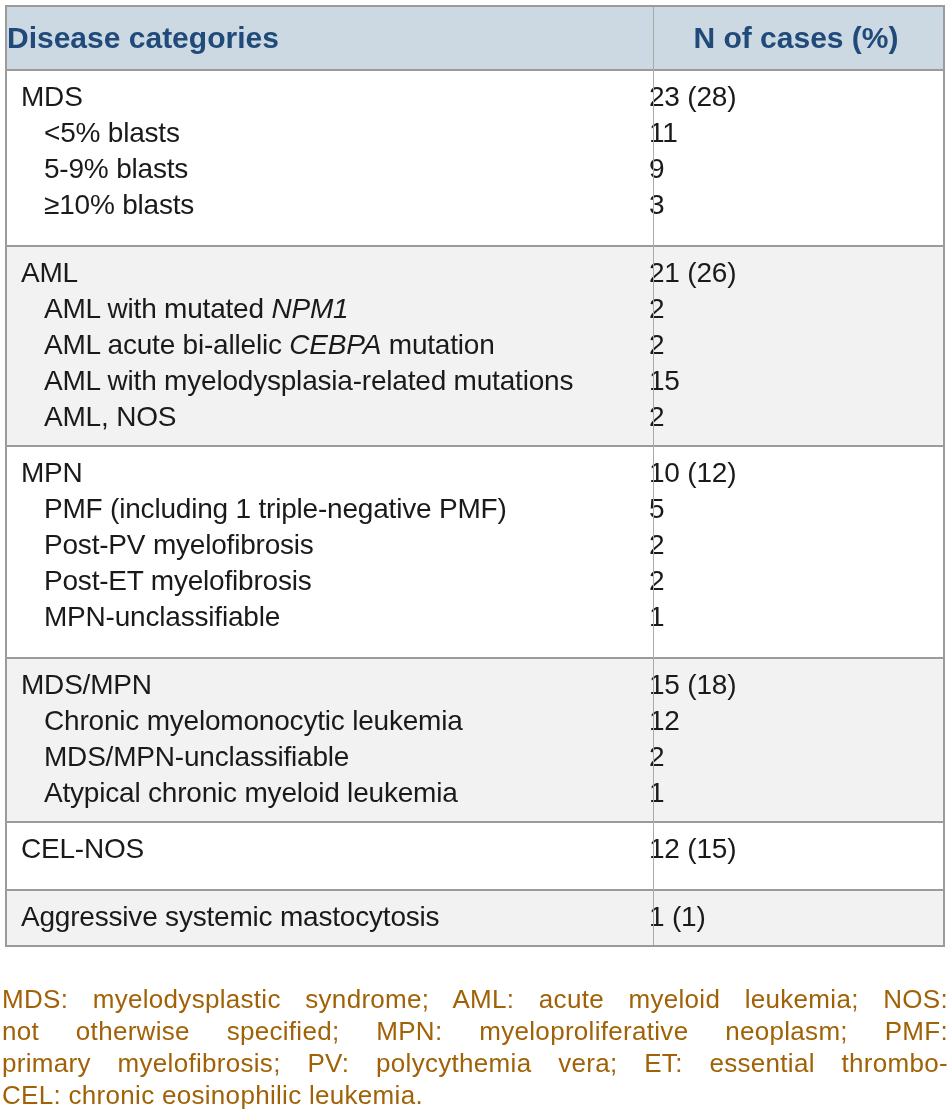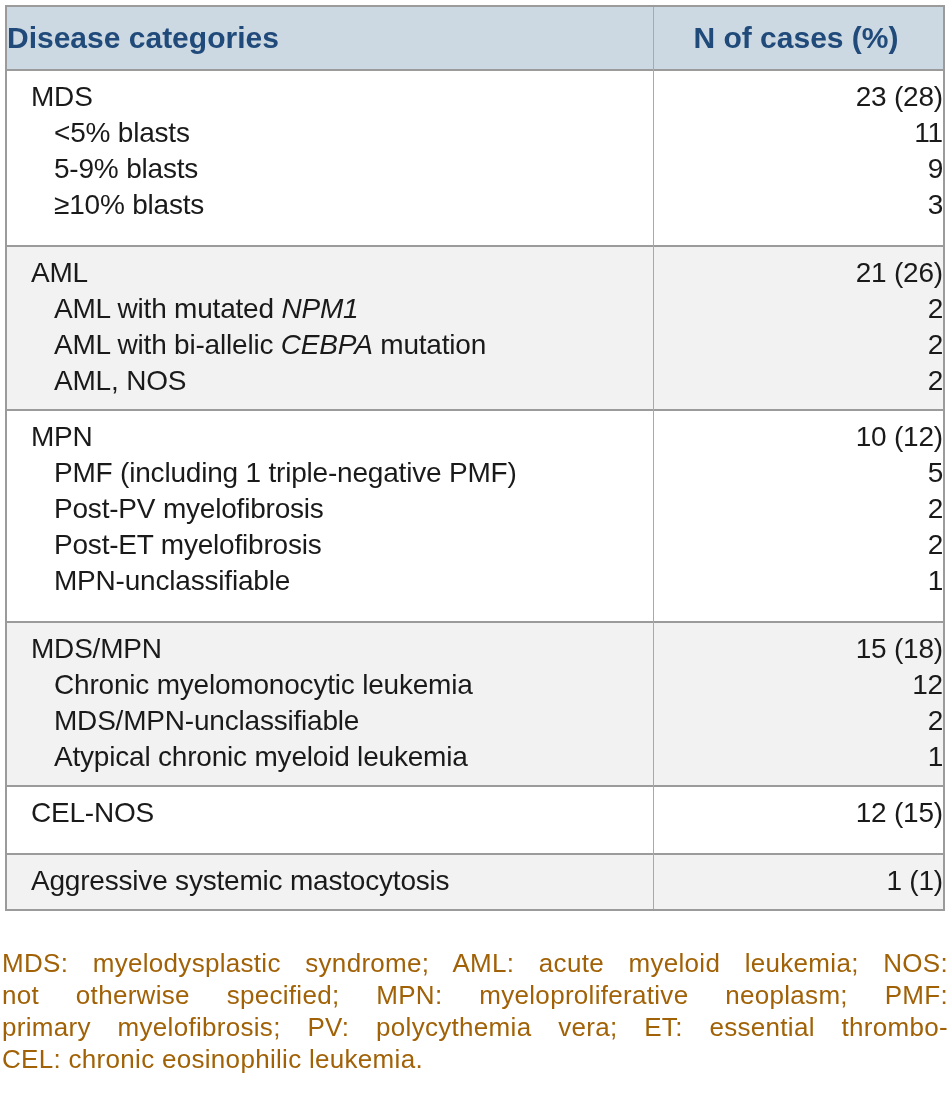--- a/index.html
+++ b/index.html
@@ -36,29 +36,29 @@
     background: #cdd9e2;
     border-bottom: 2px solid #9b9b9b;
     color: #1f4a7a;
     font-size: 30px;
     font-weight: bold;
     letter-spacing: 0;
   }
   .th-label { flex: 1; }
   .th-value { width: 294px; text-align: center; }
 
-  .section { padding: 8px 0 10px 12px; background: #ffffff; }
+  .section { padding: 8px 0 10px 2px; background: #ffffff; }
   .section.alt { background: #f2f2f3; margin-top: 12px; }
   .section + .section { border-top: 2px solid #9b9b9b; }
 
   .row { display: flex; height: 36px; line-height: 36px; font-size: 28px; }
   .cell-label { flex: 1; padding-left: 12px; white-space: nowrap; overflow: hidden; }
   .cell-label.indent { padding-left: 35px; }
   .cell-label i { font-style: italic; }
-  .cell-value { width: 294px; text-align: right; }
+  .cell-value { width: 294px; text-align: left; }
 
   
   .footnote {
     margin: 36px 2px 0 2px;
     width: 946px;
     color: #a16207;
     font-size: 26px;
     line-height: 32px;
     letter-spacing: 0.3px;
   }
@@ -100,22 +100,26 @@
     <div class="section alt">
       <div class="row">
         <div class="cell-label">AML</div>
         <div class="cell-value">21 (26)</div>
       </div>
       <div class="row">
         <div class="cell-label indent"><span>AML with mutated </span><i>NPM1</i><span></span></div>
         <div class="cell-value">2</div>
       </div>
       <div class="row">
-        <div class="cell-label indent"><span>AML with bi-allelic </span><i>CEBPA</i><span> mutation</span></div>
+        <div class="cell-label indent"><span>AML acute bi-allelic </span><i>CEBPA</i><span> mutation</span></div>
         <div class="cell-value">2</div>
+      </div>
+      <div class="row">
+        <div class="cell-label indent">AML with myelodysplasia-related mutations</div>
+        <div class="cell-value">15</div>
       </div>
       <div class="row">
         <div class="cell-label indent">AML, NOS</div>
         <div class="cell-value">2</div>
       </div>
     </div>
 
     <div class="section">
       <div class="row">
         <div class="cell-label">MPN</div>

